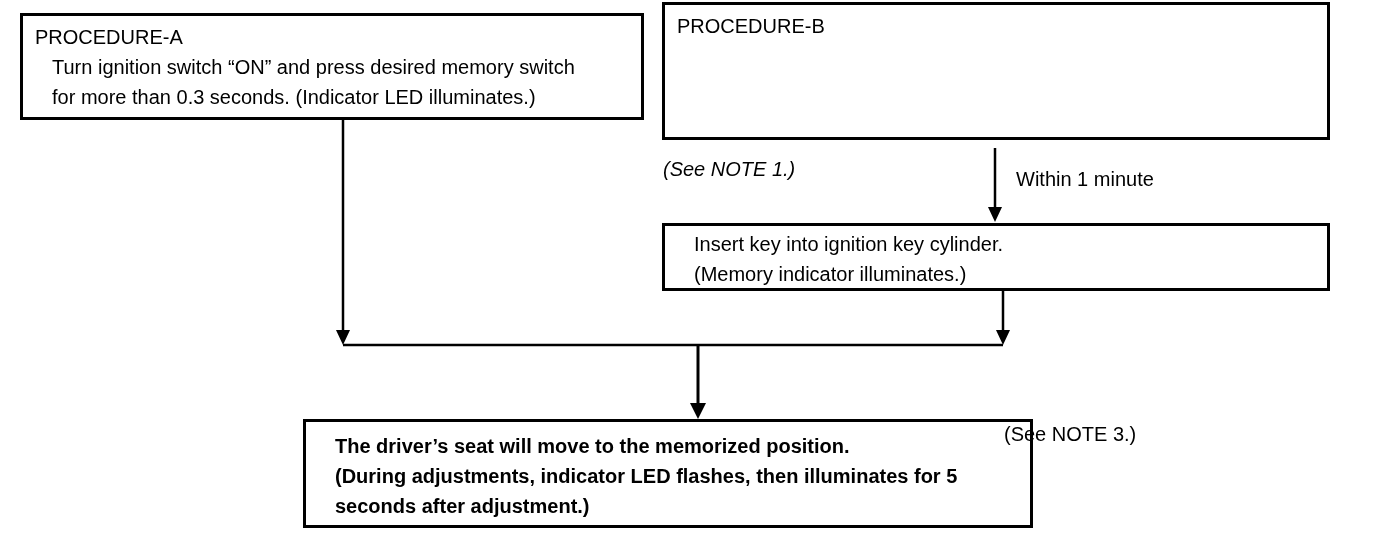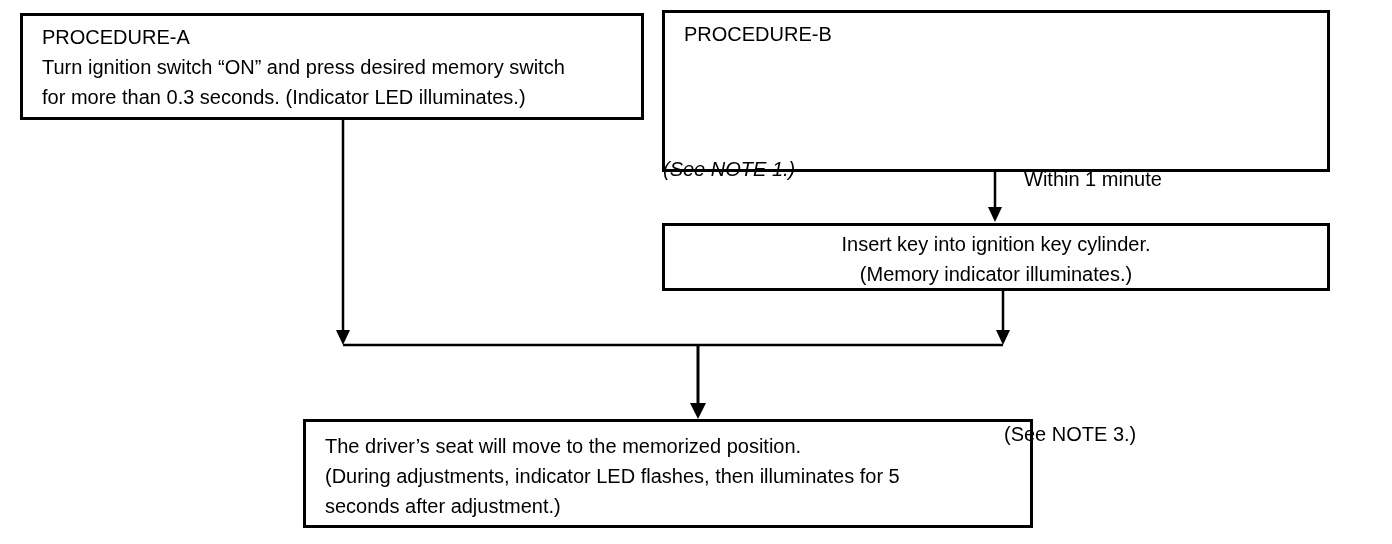--- a/index.html
+++ b/index.html
@@ -18,42 +18,43 @@
   }
   .flow-box {
     position: absolute;
     box-sizing: border-box;
     border: 3px solid #000000;
     background: #ffffff;
     font-size: 20px;
     line-height: 30px;
   }
   .box-inner {
-    padding: 6px 19px;
+    padding: 6px 12px;
   }
   .box-title {
     white-space: pre-line;
   }
   .box-body {
     white-space: pre-line;
+    margin-left: 17px;
   }
   .float-label {
     position: absolute;
     font-size: 20px;
     line-height: 26px;
     white-space: nowrap;
   }
   #box-procedure-a { left: 20px;  top: 13px;  width: 624px; height: 107px; }
-  #box-procedure-b { left: 662px; top: 10px;  width: 668px; height: 162px; }
+  #box-procedure-b { left: 662px; top: 2px;  width: 668px; height: 138px; }
   #box-insert-key  { left: 662px; top: 223px; width: 668px; height: 68px; }
-  #box-insert-key .box-inner { padding-top: 3px; text-align: center; }
+  #box-insert-key .box-inner { padding-top: 3px; }
   #box-result      { left: 303px; top: 419px; width: 730px; height: 109px; }
-  #box-result .box-inner { padding-top: 9px; }
+  #box-result .box-inner { padding-top: 9px; font-weight: bold; }
   #label-see-note-1 { left: 663px;  top: 156px; font-style: italic; }
-  #label-within-1-minute { left: 1016px; top: 166px; margin-left: 8px; }
+  #label-within-1-minute { left: 1016px; top: 166px; }
   #label-see-note-3 { left: 1004px; top: 421px; }
   #connector-layer {
     position: absolute;
     left: 0;
     top: 0;
     width: 1392px;
     height: 544px;
     pointer-events: none;
   }
 </style>

